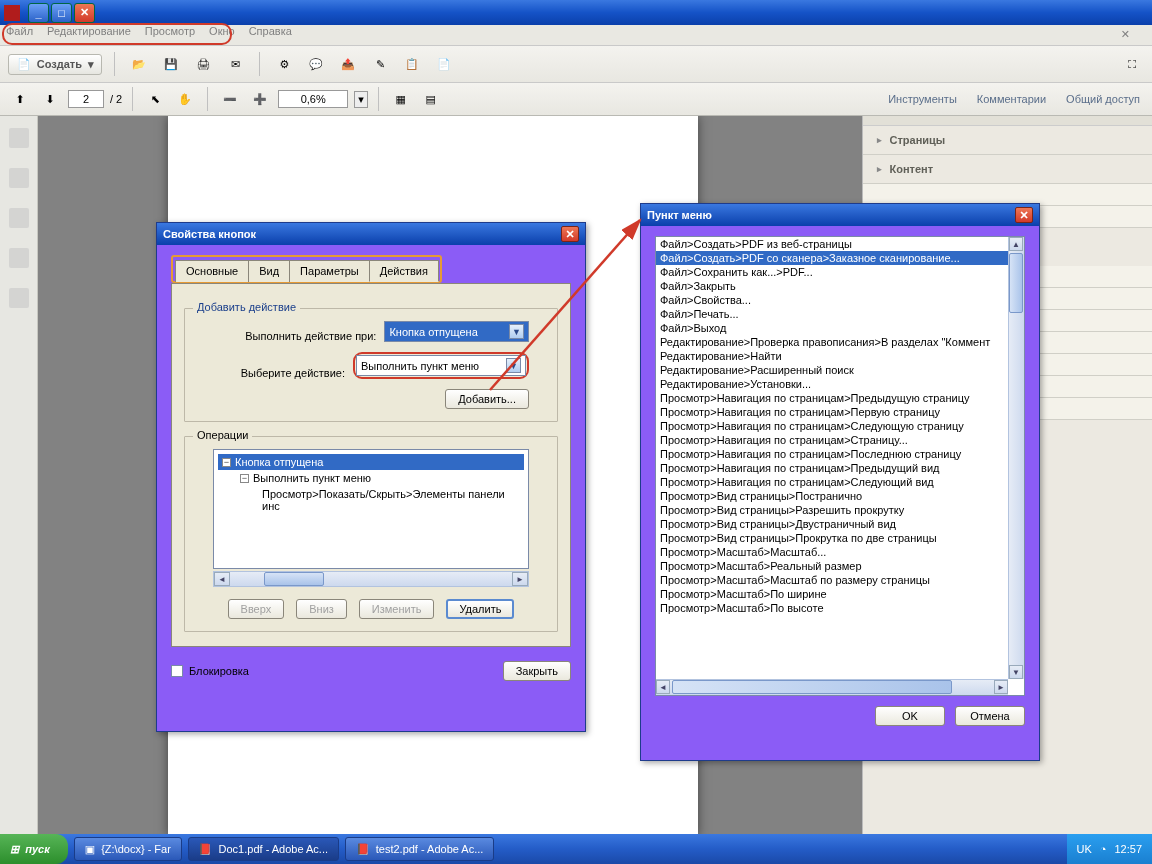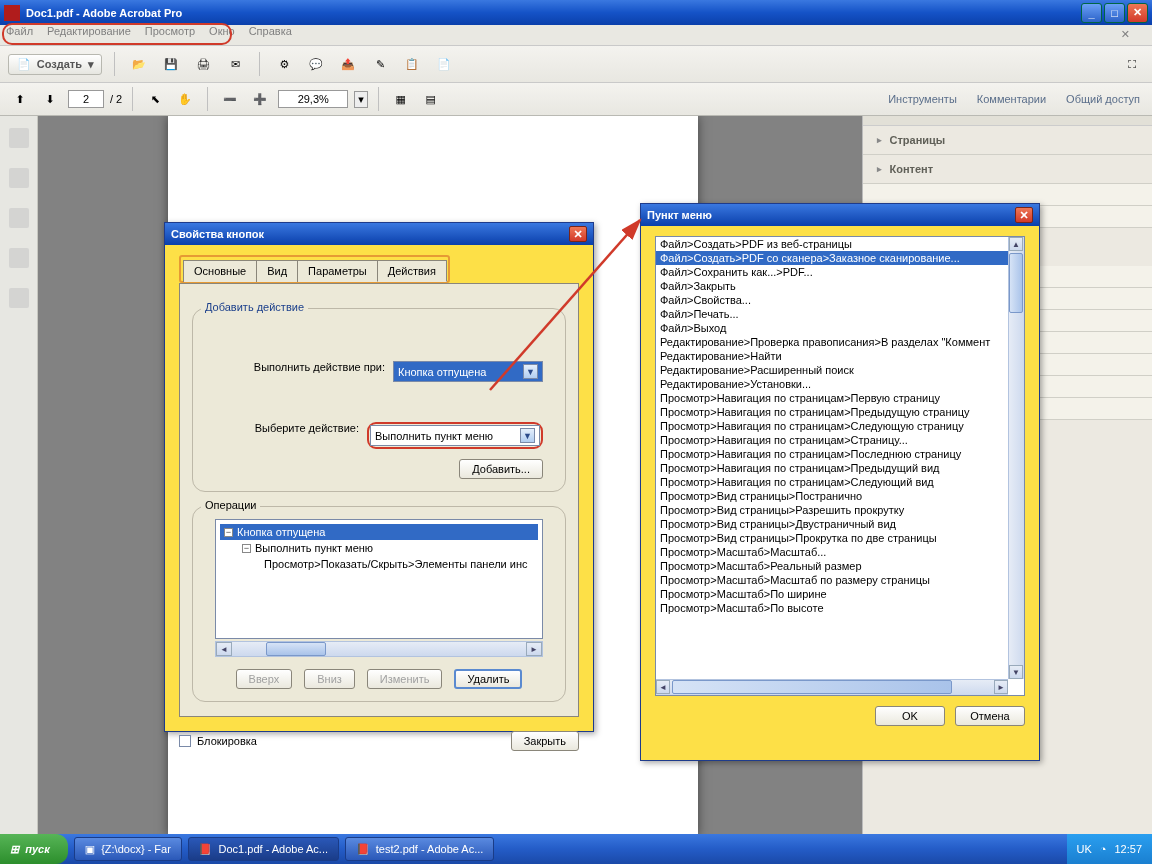--- a/index.html
+++ b/index.html
@@ -34,35 +34,35 @@
   .sidetools { width:38px; background:#e7e7e2; border-right:1px solid #c7c7c0; display:flex; flex-direction:column; align-items:center; padding-top:12px; gap:20px; }
   .sidetools div { width:20px; height:20px; background:#ccc; opacity:0.7; border-radius:2px; }
   .docarea { flex:1; position:relative; background:#828282; overflow:hidden; }
   .page { position:absolute; left:130px; top:0; width:530px; height:720px; background:#fff; box-shadow:0 0 10px rgba(0,0,0,.5); }
   .rightpanel { width:290px; background:#ece9e1; border-left:1px solid #bbb; }
   .rp-item { padding:8px 14px; border-bottom:1px solid #d0cfc7; color:#606058; font-weight:bold; display:flex; align-items:center; gap:8px; }
   .rp-item::before { content:"▸"; color:#888; font-size:9px; }
   .rp-peek { background:#f4f2ea; height:22px; border-bottom:1px solid #d0cfc7; }
 
   
-  .dlg { position:absolute; background:#fde047; border:1px solid #1e3b8b; box-shadow:2px 2px 6px rgba(0,0,0,.35); }
+  .dlg { position:absolute; background:#8b5cf6; border:1px solid #1e3b8b; box-shadow:2px 2px 6px rgba(0,0,0,.35); }
   .dlg-title { background:linear-gradient(#3a78e0,#0a3fab); color:#fff; height:22px; display:flex; align-items:center; padding:0 6px; font-weight:bold; }
   .dlg-title .dx { margin-left:auto; width:18px; height:16px; background:linear-gradient(#ee7755,#d23a2a); color:#fff; display:flex; align-items:center; justify-content:center; border:1px solid #7a2418; border-radius:2px;}
   .dlg-body { padding:10px 14px; }
 
   
-  #dlg1 { left:164px; top:222px; width:430px; height:510px; }
+  #dlg1 { left:156px; top:222px; width:430px; height:510px; }
   .tabs { display:flex; border-bottom:1px solid #8a867a; }
   .tab { padding:4px 10px; border:1px solid #8a867a; border-bottom:none; background:#ece9d8; margin-right:-1px; position:relative; top:1px; color:#000; }
   .tab.active { background:#ece9d8; border-bottom:1px solid #ece9d8; z-index:2; }
   .tabs-outline { border:2px solid #e69a34; border-radius:3px; padding:2px 2px 0 2px; display:inline-flex; }
-  .grp { border:1px solid #bdb8a8; border-radius:13px; padding:12px 22px; margin-top:14px; position:relative; }
+  .grp { border:1px solid #bdb8a8; border-radius:1px; padding:12px 28px; margin-top:14px; position:relative; }
   .grp-title { position:absolute; top:-8px; left:8px; background:#ece9d8; padding:0 4px; color:#1b3f8b; }
   .grp-title.black { color:#000; }
-  .row { display:flex; align-items:flex-start; gap:8px; margin-bottom:10px;margin-top:40px; }
+  .row { display:flex; align-items:flex-end; gap:8px; margin-bottom:10px; }
   .row label { width:170px; text-align:right; color:#000;}
   .combo { border:1px solid #7a8aa8; background:#fff; padding:2px 4px; display:flex; align-items:center; justify-content:space-between; }
   .combo.selected { background:#316ac5; color:#fff; }
   .combo .arrow { width:15px; height:15px; background:linear-gradient(#e5effb,#b1cef1); border:1px solid #7a8aa8; display:flex; align-items:center; justify-content:center; color:#2a4a8a; font-size:9px;}
   .redring { border:2px solid #d03a2a; border-radius:9px; padding:1px; }
   .btn { padding:3px 12px; border:1px solid #8a867a; background:linear-gradient(#fff,#eae8dd); border-radius:3px; color:#000; }
   .btn:disabled, .btn.disabled { color:#a0a0a0; }
   .btn.focus { border:2px solid #5a8ad0; padding:2px 11px; }
   .tree { background:#fff; border:1px solid #7a8aa8; height:120px; padding:4px; overflow:auto; }
   .tree-item { padding:2px 2px 2px 4px; display:flex; align-items:center; gap:4px; }
@@ -94,21 +94,20 @@
   .start { height:30px; padding:0 18px 0 10px; background:linear-gradient(#57b557,#2c8e2c); border-radius:0 12px 12px 0; font-weight:bold; font-style:italic; display:flex; align-items:center; gap:6px; font-size:13px;}
   .task { height:24px; margin-left:6px; padding:0 10px; background:linear-gradient(#5a8ae0,#2a58b8); border:1px solid #1a3c88; border-radius:3px; display:flex; align-items:center; gap:6px; max-width:170px; overflow:hidden; white-space:nowrap; font-size:11px;}
   .task.active { background:linear-gradient(#2a58b8,#1a3c88); }
   .tray { margin-left:auto; height:30px; background:linear-gradient(#2a9ff0,#1a7fd0); padding:0 10px; display:flex; align-items:center; gap:8px; }
 </style>
 </head>
 <body>
 
 <div class="titlebar">
   <span class="icon"></span>
-  <span class="title">Doc1.pdf - Adobe Acrobat Pro</span>
   <div class="winbtn">_</div>
   <div class="winbtn">□</div>
   <div class="winbtn close">✕</div>
 </div>
 
 <div class="menubar">
   <div class="menu-outline"></div>
   <span>Файл</span>
   <span>Редактирование</span>
   <span>Просмотр</span>
@@ -142,21 +141,21 @@
   <div class="tbtn">⬆</div>
   <div class="tbtn">⬇</div>
   <span class="pgbox">2</span>
   <span>/  2</span>
   <div class="divider"></div>
   <div class="tbtn">⬉</div>
   <div class="tbtn">✋</div>
   <div class="divider"></div>
   <div class="tbtn">➖</div>
   <div class="tbtn">➕</div>
-  <span class="zoom-box">29,3%</span>
+  <span class="zoom-box">0,6%</span>
   <span style="border:1px solid #999;padding:1px 3px;background:#eee">▾</span>
   <div class="divider"></div>
   <div class="tbtn">▦</div>
   <div class="tbtn">▤</div>
   <div class="rightlinks">
     <span>Инструменты</span>
     <span>Комментарии</span>
     <span>Общий доступ</span>
   </div>
 </div>
@@ -278,22 +277,22 @@
         <div class="list-item sel">Файл&gt;Создать&gt;PDF со сканера&gt;Заказное сканирование...</div>
         <div class="list-item">Файл&gt;Сохранить как...&gt;PDF...</div>
         <div class="list-item">Файл&gt;Закрыть</div>
         <div class="list-item">Файл&gt;Свойства...</div>
         <div class="list-item">Файл&gt;Печать...</div>
         <div class="list-item">Файл&gt;Выход</div>
         <div class="list-item">Редактирование&gt;Проверка правописания&gt;В разделах "Коммент</div>
         <div class="list-item">Редактирование&gt;Найти</div>
         <div class="list-item">Редактирование&gt;Расширенный поиск</div>
         <div class="list-item">Редактирование&gt;Установки...</div>
+        <div class="list-item">Просмотр&gt;Навигация по страницам&gt;Предыдущую страницу</div>
         <div class="list-item">Просмотр&gt;Навигация по страницам&gt;Первую страницу</div>
-        <div class="list-item">Просмотр&gt;Навигация по страницам&gt;Предыдущую страницу</div>
         <div class="list-item">Просмотр&gt;Навигация по страницам&gt;Следующую страницу</div>
         <div class="list-item">Просмотр&gt;Навигация по страницам&gt;Страницу...</div>
         <div class="list-item">Просмотр&gt;Навигация по страницам&gt;Последнюю страницу</div>
         <div class="list-item">Просмотр&gt;Навигация по страницам&gt;Предыдущий вид</div>
         <div class="list-item">Просмотр&gt;Навигация по страницам&gt;Следующий вид</div>
         <div class="list-item">Просмотр&gt;Вид страницы&gt;Постранично</div>
         <div class="list-item">Просмотр&gt;Вид страницы&gt;Разрешить прокрутку</div>
         <div class="list-item">Просмотр&gt;Вид страницы&gt;Двустраничный вид</div>
         <div class="list-item">Просмотр&gt;Вид страницы&gt;Прокрутка по две страницы</div>
         <div class="list-item">Просмотр&gt;Масштаб&gt;Масштаб...</div>

